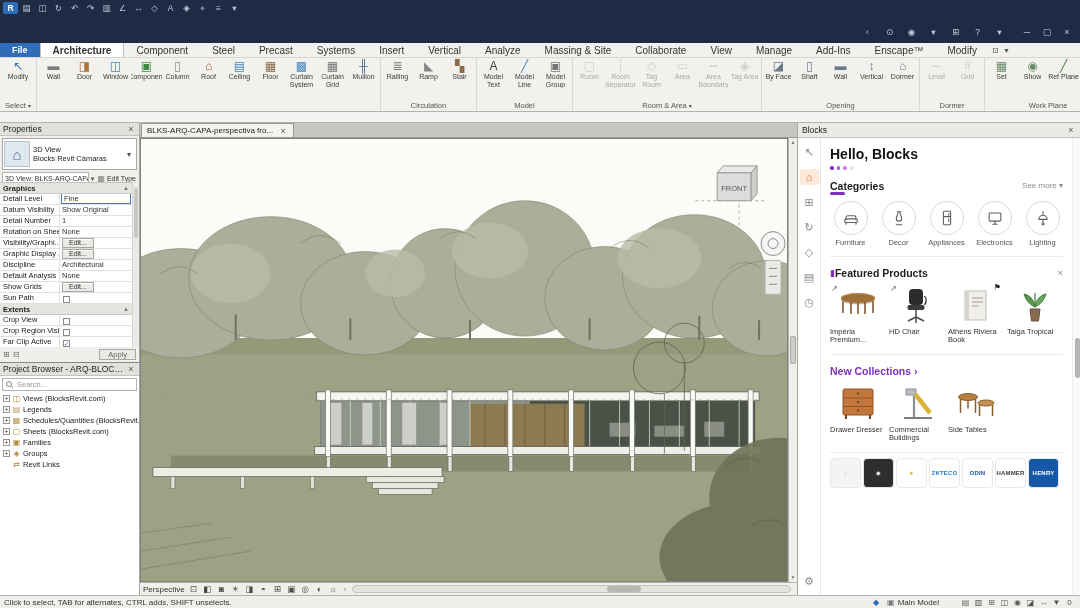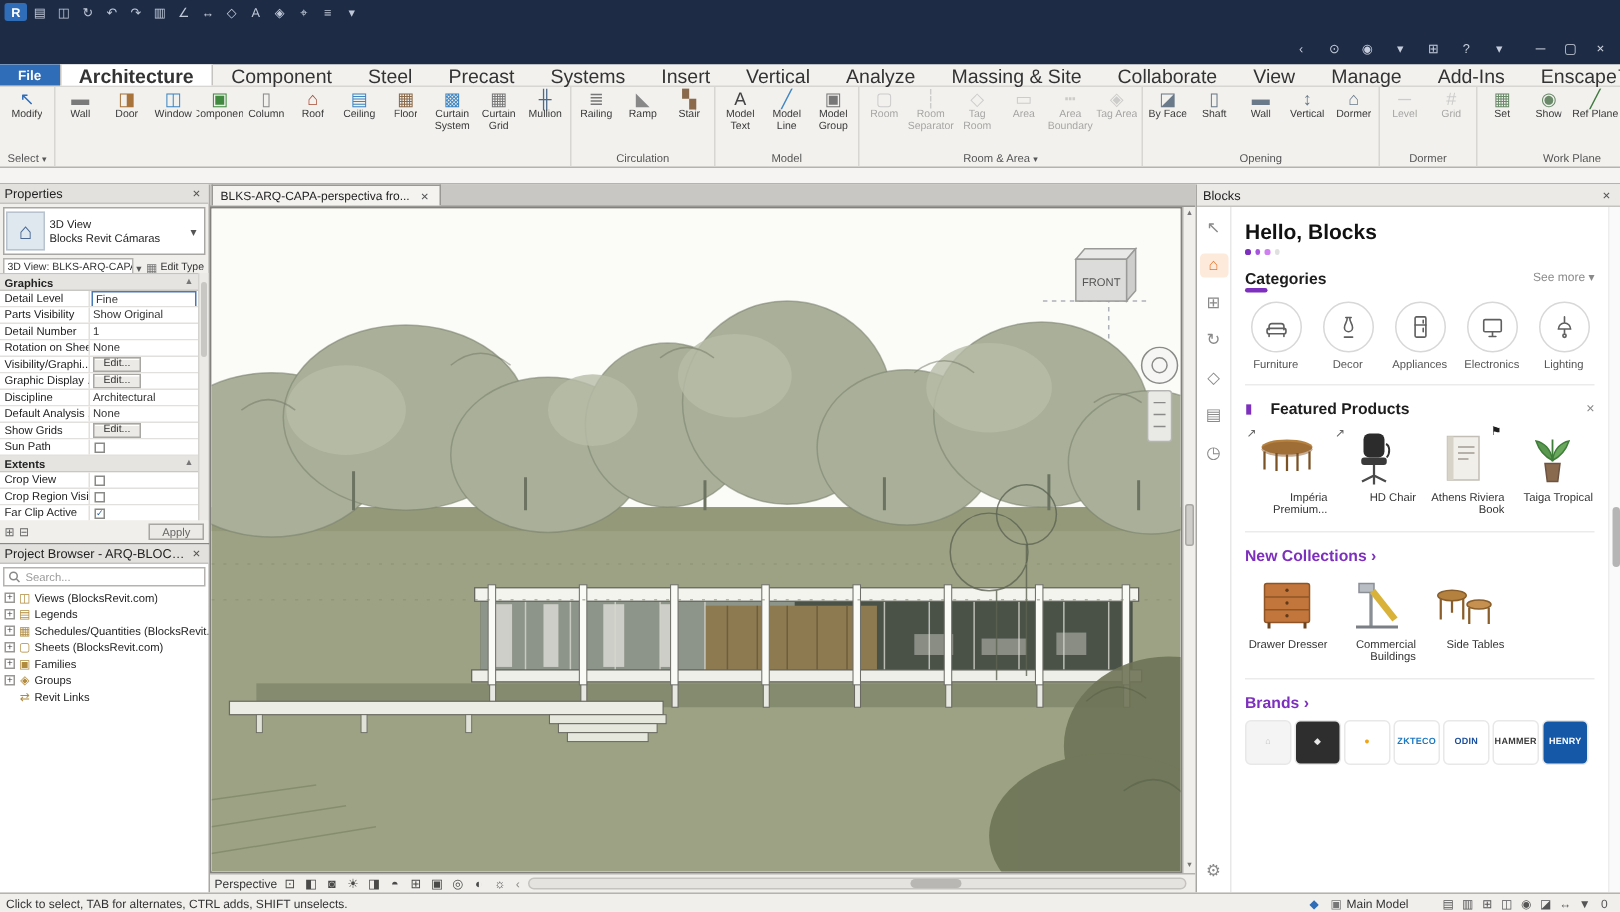--- a/index.html
+++ b/index.html
@@ -13,21 +13,21 @@
 .qat [data-name=app-menu]{background:#2f6db8;color:#fff;border-radius:2px;font-weight:bold;padding:0 3px}
 .tb-right{display:flex;align-items:center;align-self:flex-end;height:22px;padding-right:3px;gap:10px}
 .acct-row{display:flex;gap:7px;align-items:center}
 .acct-row .qi{color:#c6cedd}
 .win-controls{display:flex}
 .wc{width:20px;height:18px;line-height:18px;text-align:center;color:#ccd3e0;font-size:9px}
 
 .tabrow{position:absolute;left:0;top:43px;width:100%;height:15px;background:#f2f1ee;border-bottom:1px solid #d8d6d2;display:flex;align-items:stretch}
 .file-tab{background:#2f6db8;color:#fff;font-size:9px;line-height:15px;padding:0 12px;font-weight:bold}
 .rtabs{display:flex}
-.rtab{font-size:13px;line-height:15px;padding:0 12px;color:#333;white-space:nowrap}
+.rtab{font-size:10px;line-height:15px;padding:0 12px;color:#333;white-space:nowrap}
 .rtab.active{background:#fff;font-weight:bold;border-left:1px solid #c5c3bf;border-right:1px solid #c5c3bf}
 .rtab-extra{font-size:8px;line-height:15px;color:#555;padding:0 3px}
 
 .ribbon{position:absolute;left:0;top:58px;width:100%;height:54px;background:#f2f1ee;border-bottom:1px solid #b5b3af;display:flex;overflow:hidden}
 #ribbon-panels{display:flex}
 .rpanel{display:flex;flex-direction:column;border-right:1px solid #d8d6d2;flex:none}
 .rbtns{flex:1;display:flex;align-items:flex-start;padding:1px 1px 0}
 .rbtn{width:31px;display:flex;flex-direction:column;align-items:center;text-align:center;color:#3a3a3a;overflow:hidden}
 .select-panel .rbtn{width:34px}
 .rbtn .ricon{font-size:12px;line-height:14px;height:14px}
@@ -50,21 +50,21 @@
 .instlabel{flex:1;background:#fff;border:1px solid #b5b3af;font-size:7px;line-height:11px;padding:0 2px;white-space:nowrap;overflow:hidden}
 .instchev{font-size:7px;color:#555}
 .edittype{display:flex;align-items:center;gap:2px;font-size:7px;color:#333;padding:0 1px;white-space:nowrap}
 .et-ic{font-size:8px;color:#777}
 .pgrid{position:absolute;left:0;top:59px;right:7px;height:165px;background:#fff;overflow:hidden;border-top:1px solid #c5c3bf}
 .prow{display:flex;height:11px;border-bottom:1px solid #e2e0dc;background:#fff;align-items:stretch}
 .prow.psec{background:#e6e4e0;font-weight:bold;justify-content:space-between;align-items:center;padding:0 3px;border-bottom:1px solid #c9c7c3}
 .psec-name{font-size:7.5px;color:#222}
 .psec-col{font-size:6px;color:#777}
 .plab{width:60px;flex:none;font-size:7.5px;line-height:10px;padding-left:3px;border-right:1px solid #e2e0dc;white-space:nowrap;overflow:hidden;color:#222}
-.pval{flex:1;display:flex;align-items:center;overflow:hidden}
+.pval{flex:1;display:flex;align-items:flex-end;overflow:hidden}
 .ptext{font-size:7.5px;line-height:10px;padding-left:2px;white-space:nowrap;overflow:hidden}
 .pcombo{font-size:7.5px;line-height:9px;padding:0 2px;border:1px solid #4a7ab5;background:#fff;margin:0 1px;flex:1;white-space:nowrap;overflow:hidden}
 .pbtn{font-size:7px;line-height:8px;border:1px solid #a9a7a3;background:#eceae6;padding:0 6px;margin-left:2px;color:#333;box-shadow:inset 0 1px 0 #fff}
 .cb{width:7px;height:7px;border:1px solid #8a8a88;background:#fff;margin-left:3px;font-size:6px;line-height:6px;text-align:center;color:#2a5aa0}
 .pgrid-sb{position:absolute;right:0;top:59px;width:7px;height:165px;background:#eceae6;border-left:1px solid #d5d3cf}
 .pgrid-sb .thumb{position:absolute;left:1px;right:1px;top:6px;height:50px;background:#c9c7c3;border-radius:2px}
 .papply{position:absolute;left:0;bottom:0;width:100%;height:15px;display:flex;align-items:center;padding:0 3px;gap:3px;background:#f0efec}
 .pa-ic{font-size:8px;color:#666}
 .applybtn{margin-left:auto;font-size:7.5px;color:#666;background:#eceae6;border:1px solid #a9a7a3;height:11px;line-height:9px;padding:0 8px;font-family:inherit}
 
@@ -105,38 +105,38 @@
 .bicon.bottom{margin-top:auto}
 .bcontent{flex:1;padding:6px 9px 4px;overflow:hidden;position:relative}
 .bscroll{width:8px;background:#fafafa;border-left:1px solid #ededed;position:relative}
 .bscroll .thumb{position:absolute;left:1.5px;width:5px;top:200px;height:40px;background:#b5b5b5;border-radius:3px}
 .bgreet{font-size:14px;font-weight:bold;color:#111;margin-top:2px}
 .bdots{display:flex;gap:3px;margin:4px 0 8px}
 .bdots i{width:3.5px;height:3.5px;border-radius:50%}
 .bdots i:nth-child(1){background:#7d2fbd}.bdots i:nth-child(2){background:#a653e0}.bdots i:nth-child(3){background:#cf7ff0}.bdots i:nth-child(4){background:#e0e0e0}
 .bsearch{height:21px;border:1px solid #d2d2d2;border-radius:3px;display:flex;align-items:center;padding:0 7px;gap:4px}
 .bsearch .ph{color:#9a9a9a;font-size:9px;flex:1}
-.bsect-head{display:flex;align-items:flex-start;margin:10px 0 5px;gap:12px}
+.bsect-head{display:flex;align-items:center;margin:10px 0 5px;gap:0}
 .bsect-title{font-size:10.5px;font-weight:bold;color:#1d1d1d;position:relative}
 .bsect-title.cat::after{content:"";position:absolute;left:0;bottom:-3px;width:15px;height:2.5px;background:#7d2fbd;border-radius:2px}
 .seemore{margin-left:auto;font-size:8px;color:#8a8a8a;white-space:nowrap}
 .purple{color:#7d2fbd}
 .feat-ic{color:#7d2fbd;font-size:9px}
 .bclose2{margin-left:auto;color:#8a8a8a;font-size:9.5px}
 .bcats{display:flex;gap:7px;margin-top:9px}
 .bcat{width:41px;display:flex;flex-direction:column;align-items:center}
 .bcat-circ{width:34px;height:34px;border:1px solid #d8d8d8;border-radius:50%;display:flex;align-items:center;justify-content:center;background:#fff}
 .bcat-lab{font-size:7.5px;color:#555;margin-top:3px;white-space:nowrap;overflow:hidden;max-width:41px}
 .bdivider{border-top:1px solid #ebebeb;margin:9px 0 0}
 .bprods{display:flex;gap:4px}
 .bcard{width:55px}
 .bcard-img{height:44px;position:relative;display:flex;align-items:center;justify-content:center}
 .card-arrow{position:absolute;left:1px;top:0;font-size:8px;color:#666}
 .card-bm{position:absolute;right:2px;top:-1px;font-size:8px;color:#1d1d1d}
-.bcard-lab{font-size:7.5px;line-height:8.5px;color:#333;text-align:right;height:17px;overflow:hidden}
+.bcard-lab{font-size:7.5px;line-height:8.5px;color:#333;text-align:left;height:17px;overflow:hidden}
 .bbrands{display:flex;gap:2px;margin-top:5px}
 .bbrand{width:31px;height:30px;border:1px solid #e8e8e8;border-radius:4px;display:flex;align-items:center;justify-content:center;font-size:6px;font-weight:bold;letter-spacing:.2px;overflow:hidden;text-align:center}
 
 .statusbar{position:absolute;left:0;top:595px;width:100%;height:13px;background:#f0efec;border-top:1px solid #b5b3af;display:flex;align-items:center;padding:0 4px;gap:6px}
 .sb-hint{font-size:8px;color:#333;white-space:nowrap}
 .sb-center{margin-left:auto;display:flex;align-items:center;gap:8px}
 .sb-blue{color:#2f6db8;font-size:8px}
 .sb-mm{display:flex;align-items:center;gap:3px;font-size:8px;color:#333}
 .sb-mm .ic{color:#777;font-size:8px}
 .sb-icons{display:flex;gap:4px;margin-left:14px;padding-right:2px}
@@ -414,21 +414,21 @@
           <span class="psec-name">Graphics</span>
           <span class="psec-col" data-name="collapse-icon">▲</span>
         </div>
         <div class="prow" data-name="property-row-detail-level">
           <span class="plab">Detail Level</span>
           <div class="pval">
             <span class="pcombo" data-name="detail-level-value">Fine</span>
           </div>
         </div>
         <div class="prow" data-name="property-row-parts-visibility">
-          <span class="plab">Parts Visibility</span>
+          <span class="plab">Datum Visibility</span>
           <div class="pval">
             <span class="ptext" data-name="parts-visibility-value">Show Original</span>
           </div>
         </div>
         <div class="prow" data-name="property-row-detail-number">
           <span class="plab">Detail Number</span>
           <div class="pval">
             <span class="ptext" data-name="detail-number-value">1</span>
           </div>
         </div>
@@ -873,23 +873,20 @@
                   <ellipse cx="16" cy="13" rx="9.5" ry="3.5" fill="#b5813f" stroke="#8a5e2a"></ellipse>
                   <path d="M8.5 15v14M23.5 15v14M16 16.5v8" stroke="#8a5e2a" stroke-width="1.5" fill="none"></path>
                   <ellipse cx="34" cy="19" rx="8" ry="3" fill="#c59050" stroke="#8a5e2a"></ellipse>
                   <path d="M27.5 21v11M40.5 21v11" stroke="#8a5e2a" stroke-width="1.5" fill="none"></path>
                 </svg>
               </div>
               <div class="bcard-lab">Side Tables</div>
             </div>
           </div>
         <div class="bdivider" data-name="divider"></div>
-        <div class="bsect-head" data-name="brands-header">
-          <span class="bsect-title purple" data-name="brands-link"><span>Brands</span> <span>›</span></span>
-        </div>
         <div class="bbrands" id="bbrands" data-name="brands-row">
             <div class="bbrand" data-name="brand-logo-1" style="background: rgb(244, 244, 244); color: rgb(185, 185, 185);">⌂</div>
             <div class="bbrand" data-name="brand-logo-2" style="background: rgb(46, 46, 46); color: rgb(233, 233, 233);">◆</div>
             <div class="bbrand" data-name="brand-logo-3" style="background: rgb(255, 255, 255); color: rgb(242, 164, 19);">●</div>
             <div class="bbrand" data-name="brand-logo-4" style="background: rgb(255, 255, 255); color: rgb(31, 122, 194);">ZKTECO</div>
             <div class="bbrand" data-name="brand-logo-5" style="background: rgb(255, 255, 255); color: rgb(26, 78, 158);">ODIN</div>
             <div class="bbrand" data-name="brand-logo-6" style="background: rgb(255, 255, 255); color: rgb(58, 58, 58);">HAMMER</div>
             <div class="bbrand" data-name="brand-logo-7" style="background: rgb(21, 88, 167); color: rgb(255, 255, 255);">HENRY</div>
           </div>
       </div>

